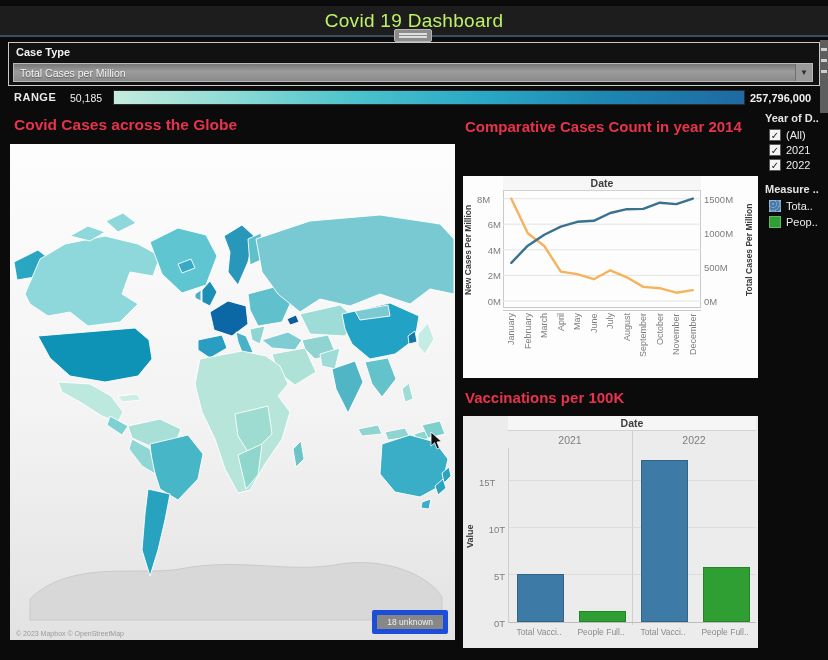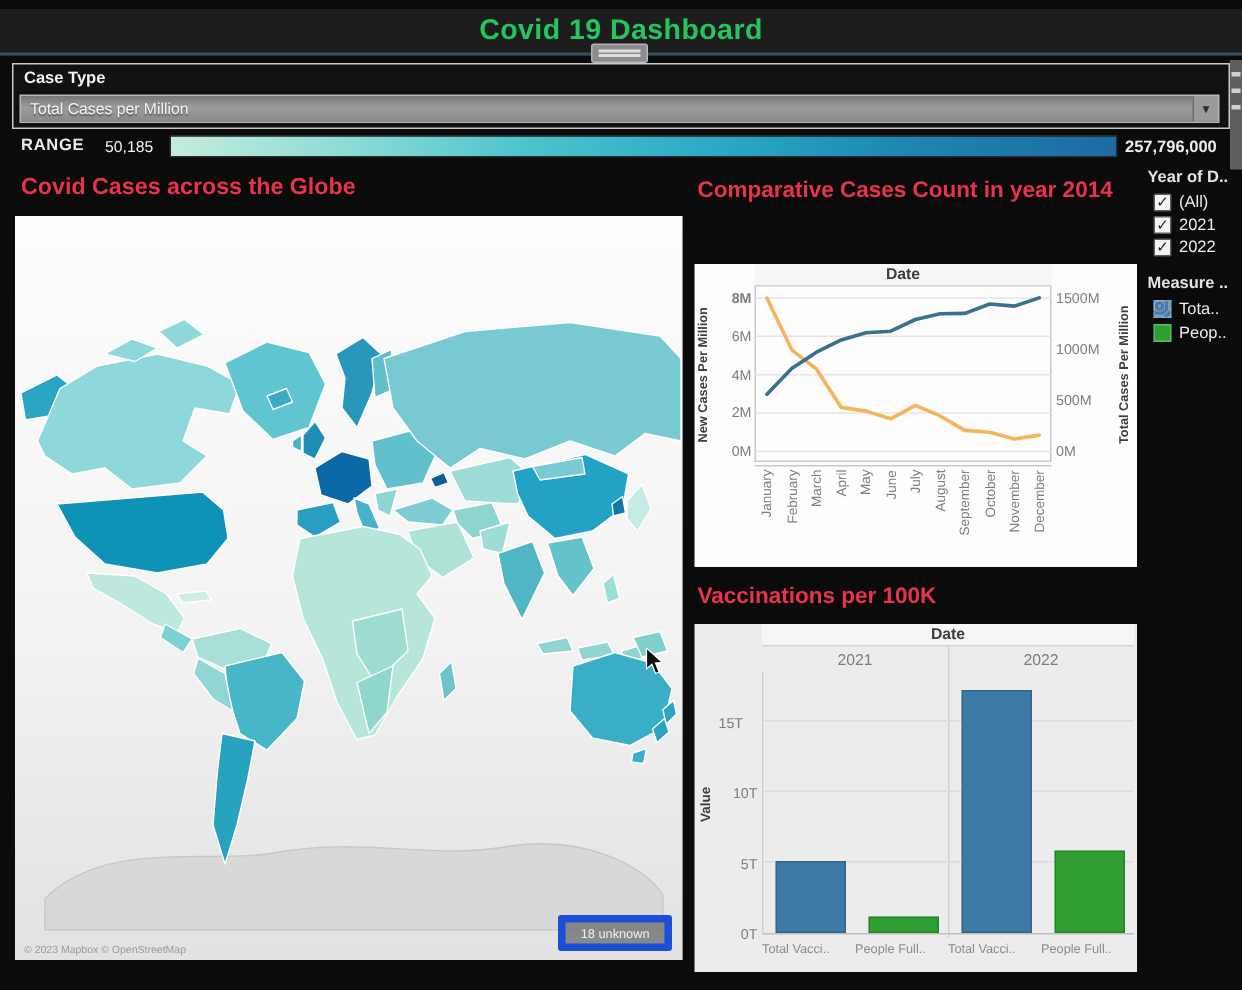--- a/index.html
+++ b/index.html
@@ -2,21 +2,21 @@
 <html><head>
 <meta charset="utf-8">
 <style>
   html,body{margin:0;padding:0;background:#000;}
   *{box-sizing:border-box;font-family:"Liberation Sans",sans-serif;}
   #root{position:relative;width:828px;height:660px;background:#0b0b0b;overflow:hidden;}
 
   
   #titlebar{position:absolute;left:0;top:6px;width:828px;height:31px;background:#1d1d1d;
     border-bottom:2px solid #35505e;display:flex;align-items:center;justify-content:center;}
-  #dash-title{color:#22c55e;font-size:19px;font-weight:bold;letter-spacing:.3px;}
+  #dash-title{color:#bef264;font-size:19px;font-weight:normal;letter-spacing:.3px;}
   #grip{position:absolute;left:394px;top:29px;width:38px;height:13px;background:#8c8c8c;
     border:1px solid #b5b5b5;border-radius:2px;padding:2px 4px;}
   #grip .gl{height:2px;background:#dedede;margin:1px 0;}
 
   
   #case-box{position:absolute;left:8px;top:42px;width:812px;height:44px;border:1px solid #c9c9c9;background:#111;}
   #case-label{position:absolute;left:7px;top:3px;color:#f2f2f2;font-size:11px;font-weight:bold;}
   #case-select{position:absolute;left:4px;top:20px;width:800px;height:19px;
     background:linear-gradient(#777 0%,#9c9c9c 45%,#8a8a8a 100%);
     border:1px solid #b8b8b8;display:flex;align-items:center;}
@@ -69,21 +69,21 @@
     border-left:1px solid #c9c9c9;border-right:1px solid #c9c9c9;border-bottom:1px solid #c9c9c9;}
   #c1-months{position:absolute;left:40px;top:134px;width:198px;height:66px;}
 
   .year-cell{position:absolute;top:15px;height:17px;display:flex;align-items:center;justify-content:center;
     font-size:10.5px;color:#7d7d7d;}
   #c2-divider{position:absolute;left:169px;top:15px;width:1px;height:194px;background:#cfcfcf;}
   #c2-plot{position:absolute;left:45px;top:32px;width:248px;height:175px;border-bottom:1px solid #bdbdbd;
     border-left:1px solid #cfcfcf;}
   .bar{position:absolute;bottom:0;}
   .gridline{position:absolute;left:0;width:100%;height:1px;background:#dcdcdc;}
-  .cat-label{position:absolute;top:211px;font-size:8.5px;color:#8a8a8a;white-space:nowrap;
+  .cat-label{position:absolute;top:211px;font-size:8.5px;color:#8a8a8a;text-align:center;white-space:nowrap;
     overflow:hidden;width:62px;}
 
   
   #sidebar{position:absolute;left:765px;top:112px;width:62px;color:#ececec;}
   .side-head{font-size:11px;font-weight:bold;color:#e4e4e4;margin-bottom:5px;white-space:nowrap;}
   .chk-row{display:flex;align-items:center;margin:3px 0 3px 4px;}
   .chk{width:12px;height:12px;background:#f4f4f4;border:1px solid #5a5a5a;border-radius:1px;
     font-size:10px;line-height:11px;text-align:center;color:#222;margin-right:5px;}
   .chk-label{font-size:11px;color:#ececec;white-space:nowrap;}
   .leg-row{display:flex;align-items:center;margin:4px 0 4px 4px;}
@@ -230,21 +230,21 @@
         <line x1="0" x2="198" y1="33.2" y2="33.2" stroke="#e4e4e4" stroke-width="1"></line>
         <line x1="0" x2="198" y1="7.7" y2="7.7" stroke="#e4e4e4" stroke-width="1"></line>
         <polyline points="8.3,7.7 24.8,42.2 41.3,55.0 57.8,80.6 74.3,83.1 90.8,88.2 107.3,79.3 123.8,86.3 140.3,95.9 156.8,97.2 173.3,101.7 189.8,99.1" fill="none" stroke="#f6b35c" stroke-width="2.4" stroke-linejoin="round" stroke-linecap="round"></polyline>
         <polyline points="8.3,71.8 24.8,54.7 41.3,43.8 57.8,35.6 74.3,30.8 90.8,29.8 107.3,22.0 123.8,18.2 140.3,17.9 156.8,11.7 173.3,13.1 189.8,7.6" fill="none" stroke="#39718f" stroke-width="2.4" stroke-linejoin="round" stroke-linecap="round"></polyline>
       </svg>
     <div id="c1-left-ticks">
         <div class="tick" style="left: 14px; width: 24px; text-align: right; top: 120px;">0M</div>
         <div class="tick" style="left: 14px; width: 24px; text-align: right; top: 94px;">2M</div>
         <div class="tick" style="left: 14px; width: 24px; text-align: right; top: 69px;">4M</div>
         <div class="tick" style="left: 14px; width: 24px; text-align: right; top: 43px;">6M</div>
-        <div class="tick" style="left: 14px; width: 24px; text-align: right; top: 18px; font-weight: bold;">8M</div>
+        <div class="tick" style="left: 14px; width: 24px; top: 18px;">8M</div>
       </div>
     <div id="c1-right-ticks">
         <div class="tick" style="left: 241px; width: 38px; top: 120px;">0M</div>
         <div class="tick" style="left: 241px; width: 38px; top: 86px;">500M</div>
         <div class="tick" style="left: 241px; width: 38px; top: 52px;">1000M</div>
         <div class="tick" style="left: 241px; width: 38px; top: 18px;">1500M</div>
       </div>
     <div id="c1-months" style="border-top:1px solid #c9c9c9;">
         <div class="month" style="left: 3px; top: 2px;">January</div>
         <div class="month" style="left: 20px; top: 2px;">February</div>

